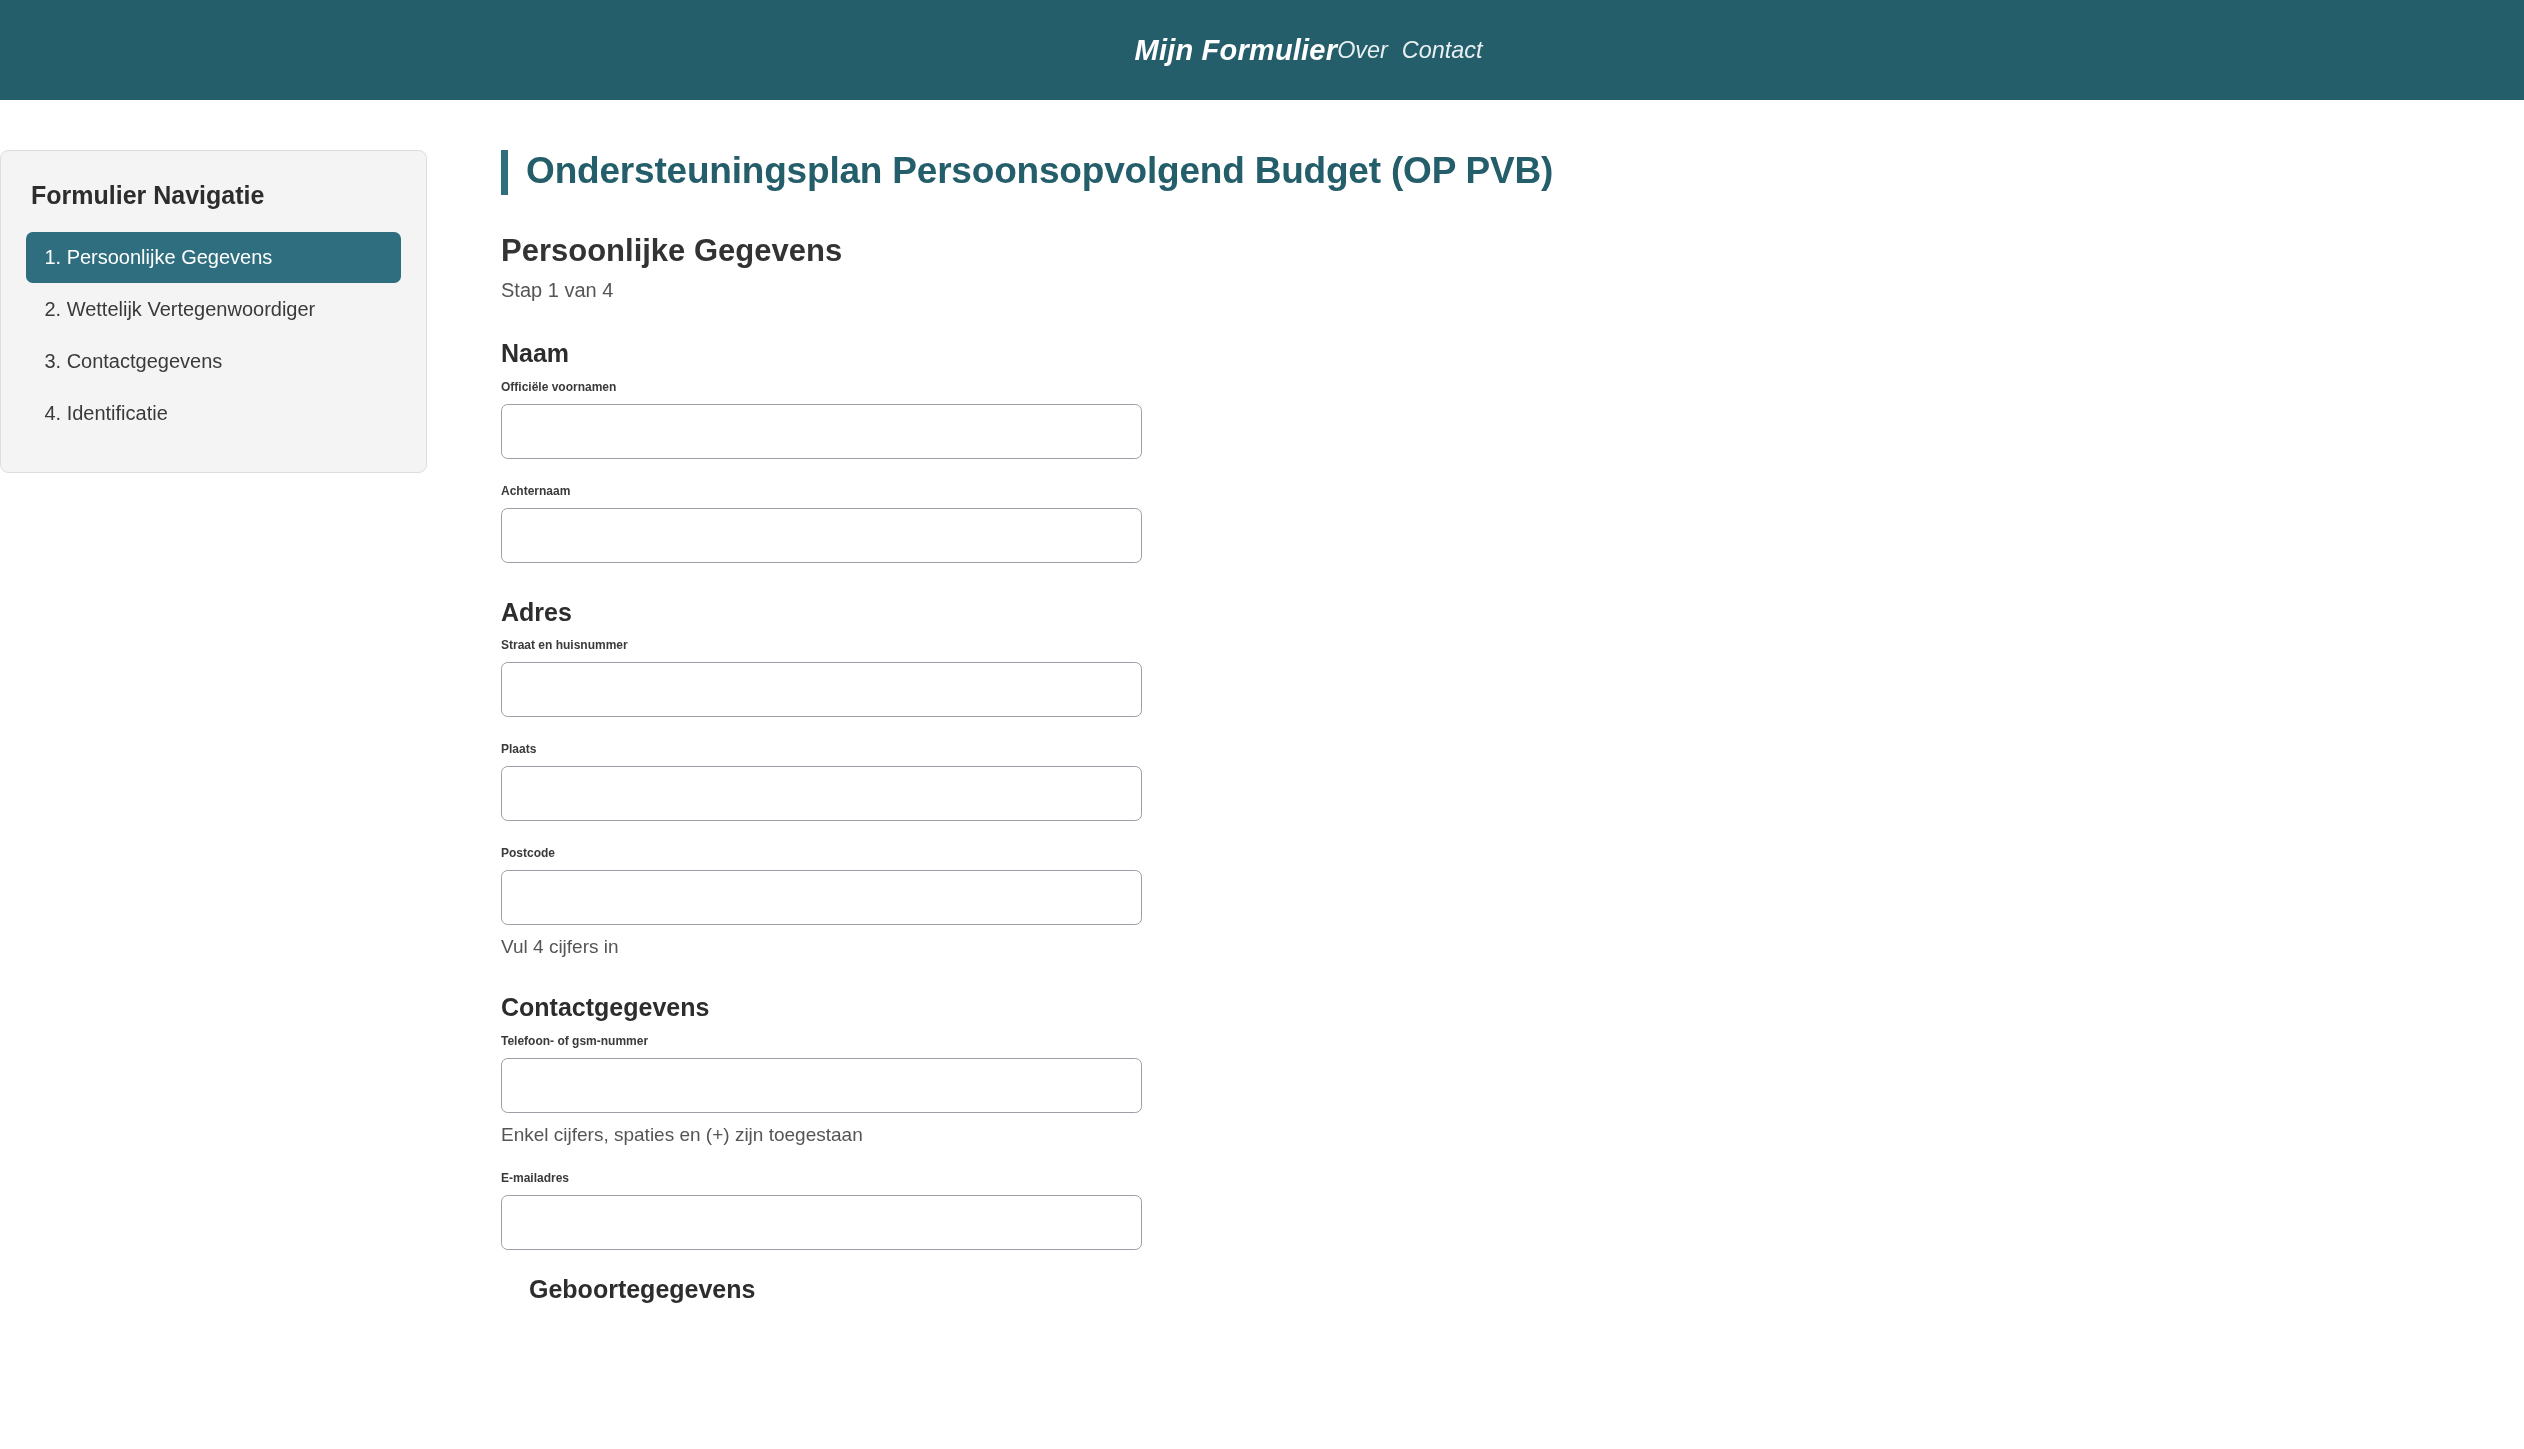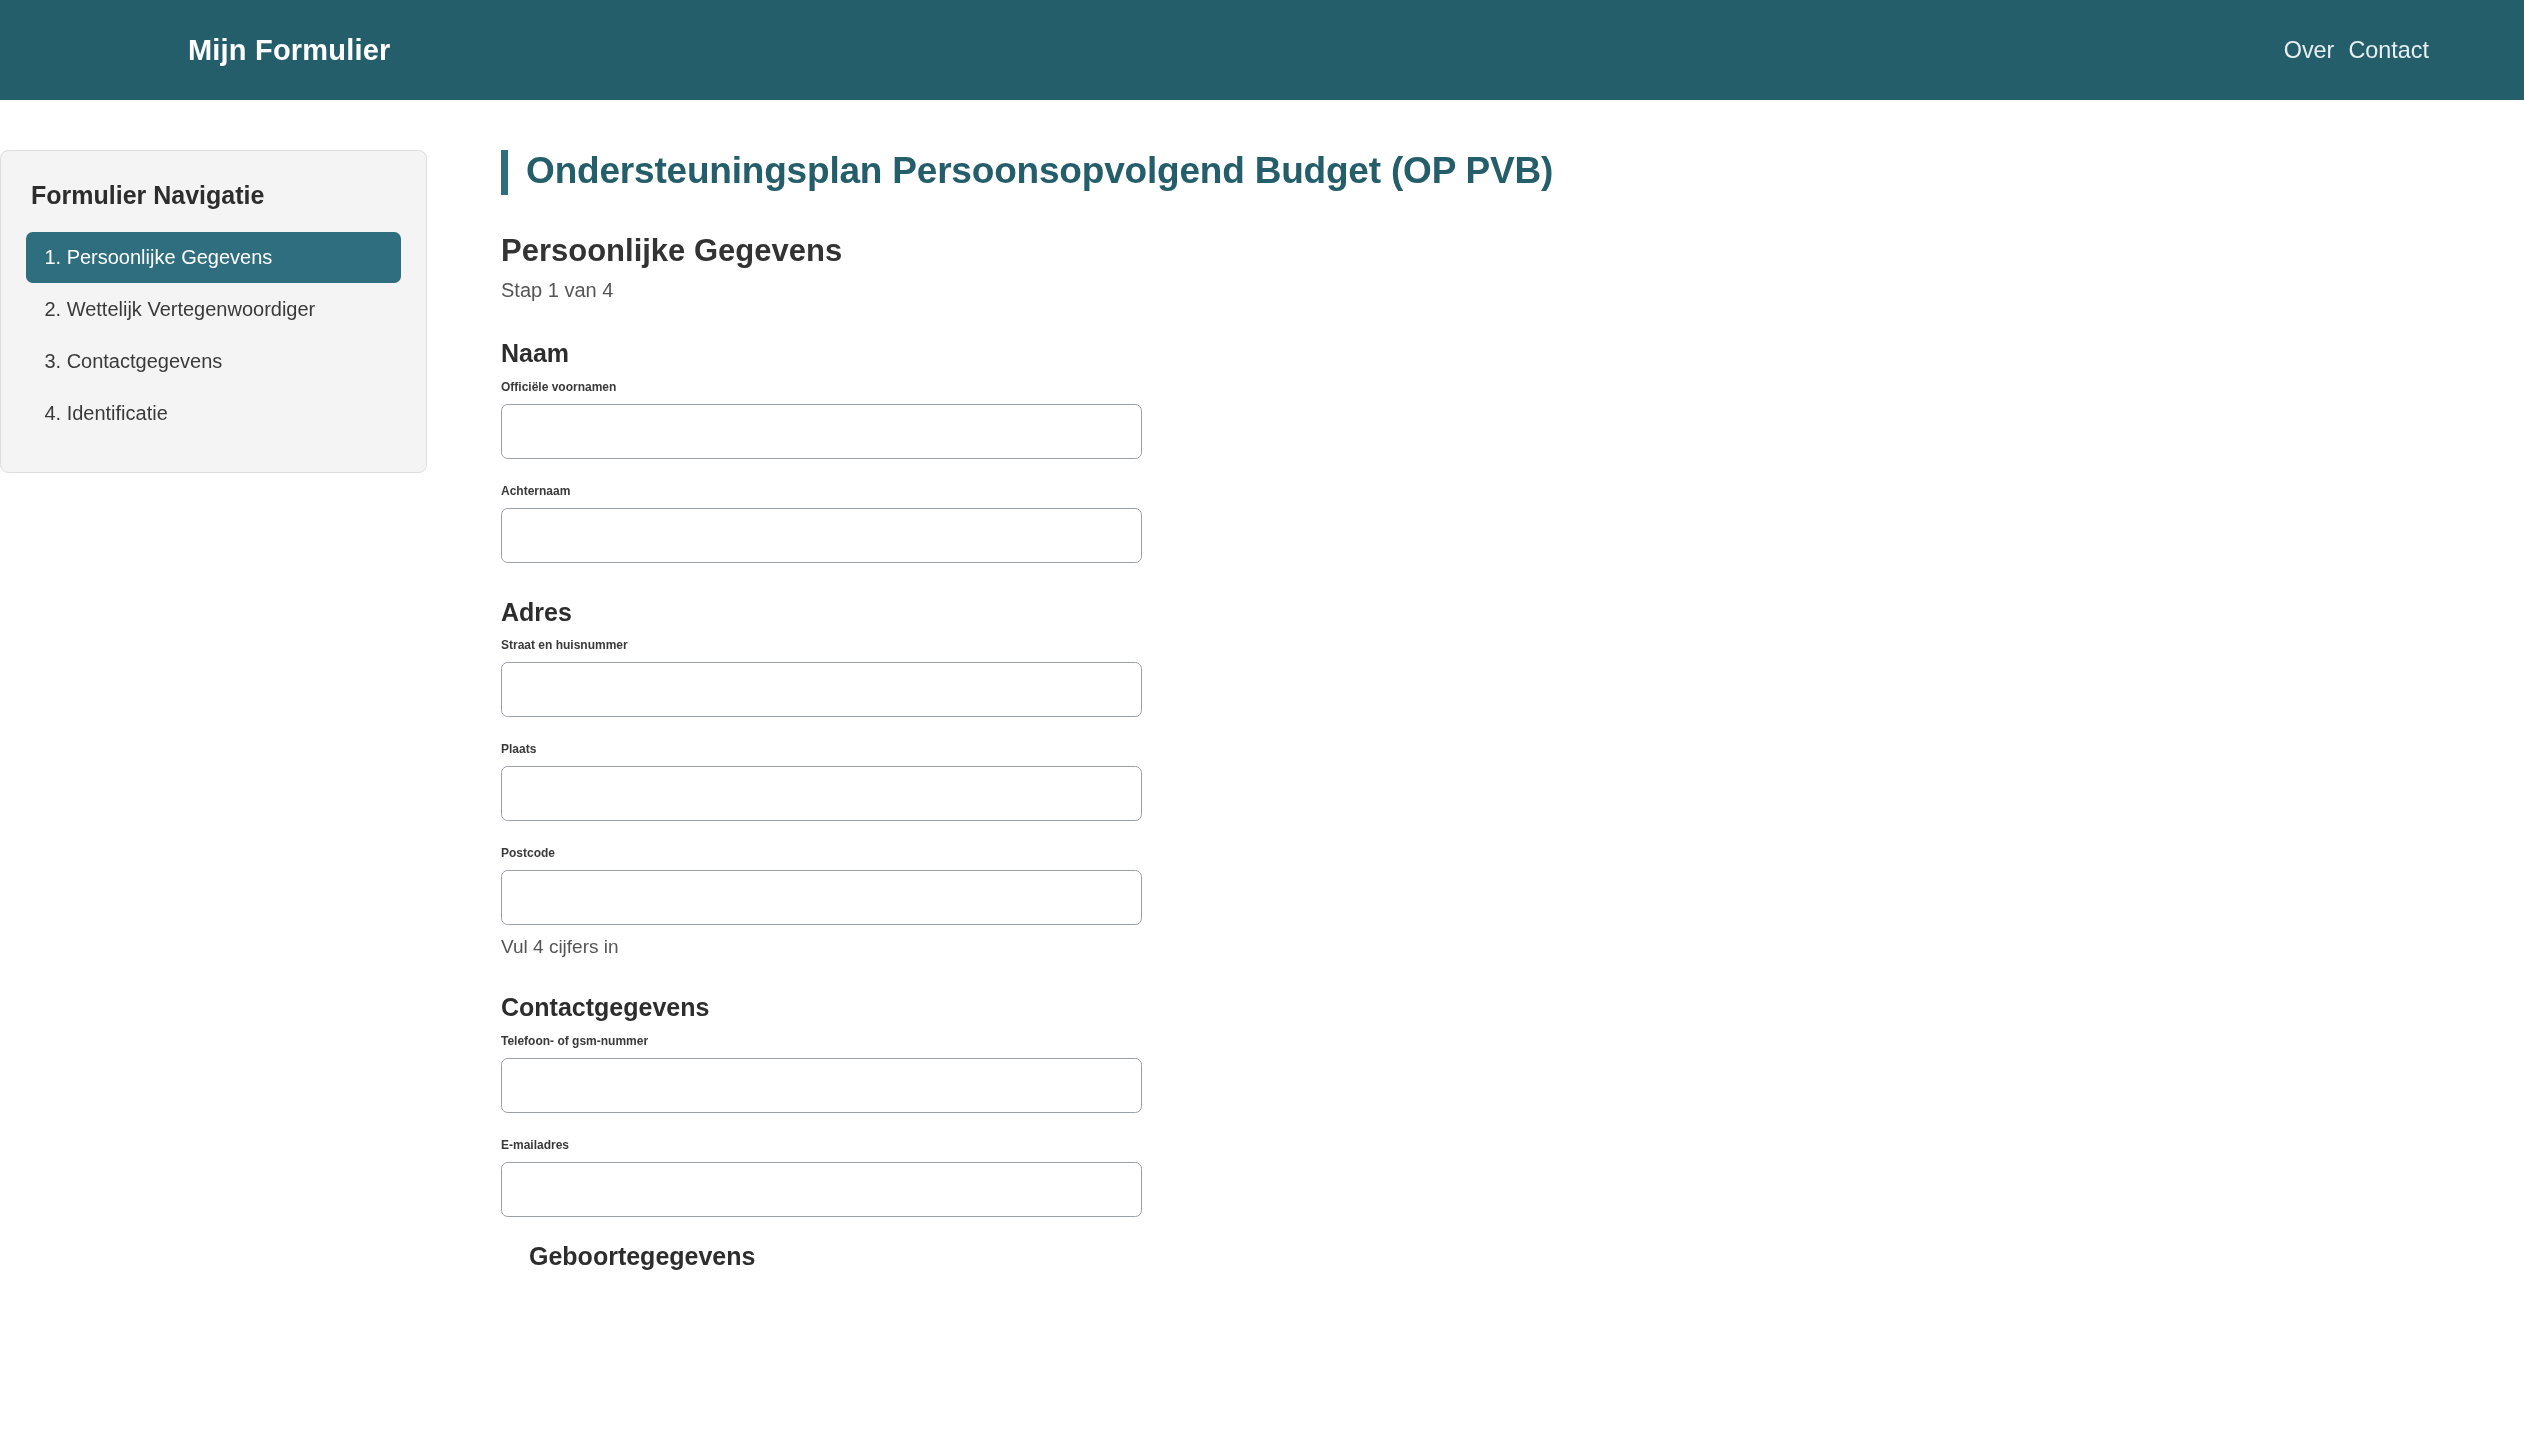--- a/index.html
+++ b/index.html
@@ -15,22 +15,23 @@
     overflow: hidden;
     color: #333333;
   }
 
   
   .navbar {
     background: #255e6b;
     height: 100px;
     display: flex;
     align-items: center;
-    justify-content: space-between;
+    justify-content: center;
     padding: 0 96px 0 188px;
+    font-style: italic;
   }
   .navbar-brand {
     color: #ffffff;
     font-size: 29px;
     font-weight: bold;
     letter-spacing: 0.2px;
   }
   .navbar-links {
     display: flex;
     align-items: center;
@@ -219,20 +220,21 @@
       <label class="field-label">Postcode</label>
       <input class="text-input" type="text" placeholder="" style="">
       <div class="field-hint">Vul 4 cijfers in</div>
     </div>
 
     <h3 class="section-title section-gap">Contactgegevens</h3>
 
     <div class="field">
       <label class="field-label">Telefoon- of gsm-nummer</label>
       <input class="text-input" type="text" placeholder="" style="">
+      <div class="field-hint">Enkel cijfers, spaties en (+) zijn toegestaan</div>
     </div>
 
     <div class="field">
       <label class="field-label">E-mailadres</label>
       <input class="text-input" type="text" placeholder="" style="">
     </div>
 
     <div class="cut-off">
       <h3 class="section-title">Geboortegegevens</h3>
     </div>

